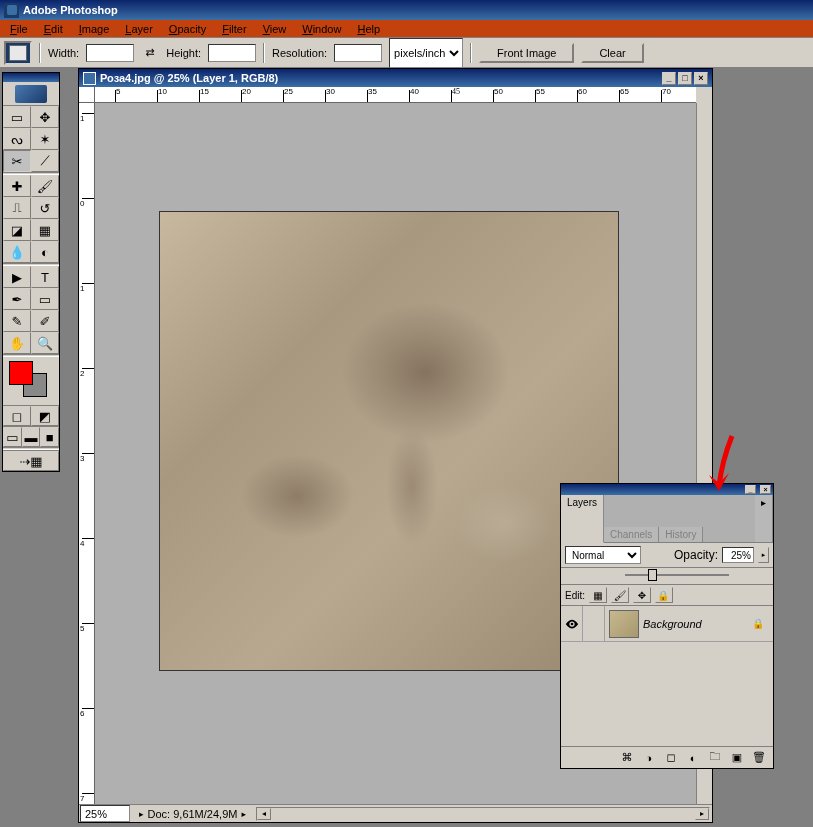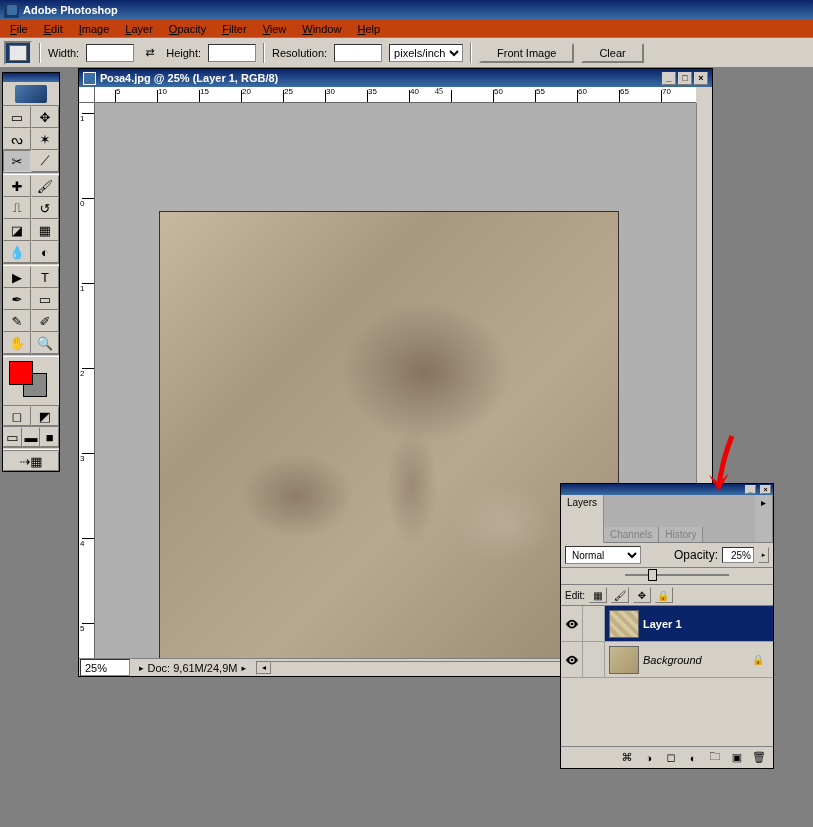--- a/index.html
+++ b/index.html
@@ -12,21 +12,21 @@
 .menubar { background: #c2410c; height: 18px; display: flex; align-items: center; padding: 0 2px; border-bottom: 1px solid #808080; }
 .menubar span { padding: 1px 8px; cursor: default; }
 .menubar span:first-letter { text-decoration: underline; }
 
 .optionsbar { background: #d4d0c8; height: 30px; display: flex; align-items: center; padding: 2px 4px; border-bottom: 1px solid #808080; gap: 7px; }
 .tool-swatch { width: 28px; height: 24px; background: #1a3a6a; border: 2px inset #d4d0c8; display: flex; align-items: center; justify-content: center; position: relative; }
 .tool-swatch::after { content: ""; width: 16px; height: 14px; background: #e8e8e8; border: 1px solid #666; }
 .opt-sep { width: 2px; height: 20px; border-left: 1px solid #808080; border-right: 1px solid #fff; }
 .opt-label { font-size: 11px; }
 .opt-input { width: 48px; height: 18px; background: #fff; border: 1px inset #888; font-size: 11px; padding: 0 2px; }
-.opt-select { height: 18px; background: #fff; border: 1px inset #888; font-size: 11px; }
+.opt-select { height: 30px; background: #fff; border: 1px inset #888; font-size: 11px; }
 .swap-icon { width: 18px; height: 18px; display: flex; align-items: center; justify-content: center; cursor: pointer; }
 .opt-button { height: 20px; padding: 0 16px; background: #d4d0c8; border: 2px outset #d4d0c8; font-size: 11px; cursor: pointer; }
 
 .workspace { position: relative; background: #808080; height: 759px; }
 
 .toolbox { position: absolute; top: 4px; left: 2px; width: 58px; background: #d4d0c8; border: 1px solid #000; }
 .toolbox-title { height: 9px; background: linear-gradient(#0a246a, #3b6ea5); }
 .toolbox-logo { height: 24px; display: flex; align-items: center; justify-content: center; border-bottom: 1px solid #808080; }
 .toolbox-logo::before { content: ""; width: 32px; height: 18px; background: linear-gradient(135deg,#4a7ab0,#1a3a6a); border-radius: 2px; }
 .tool-grid { display: grid; grid-template-columns: 1fr 1fr; }
@@ -190,21 +190,21 @@
       <div class="tool-cell">▭</div>
       <div class="tool-cell">▬</div>
       <div class="tool-cell" style="grid-column:auto">■</div>
     </div>
     <div class="tool-sep"></div>
     <div class="jump-row">
       <div class="tool-cell" style="width:56px">⇢▦</div>
     </div>
   </div>
 
-  <div class="doc-window" style="height:609px;">
+  <div class="doc-window" style="height:755px;">
     <div class="doc-title">
       <span class="doc-icon"></span>
       <span>Роза4.jpg @ 25% (Layer 1, RGB/8)</span>
       <span class="spacer"></span>
       <span class="win-btn">_</span>
       <span class="win-btn">□</span>
       <span class="win-btn">×</span>
     </div>
     <div class="ruler-corner"></div>
     <div class="ruler-h" id="ruler-h">
@@ -218,21 +218,21 @@
         <div class="num" style="left: 147px;">20</div>
         <div class="tick major" style="left: 188px;"></div>
         <div class="num" style="left: 189px;">25</div>
         <div class="tick major" style="left: 230px;"></div>
         <div class="num" style="left: 231px;">30</div>
         <div class="tick major" style="left: 272px;"></div>
         <div class="num" style="left: 273px;">35</div>
         <div class="tick major" style="left: 314px;"></div>
         <div class="num" style="left: 315px;">40</div>
         <div class="tick major" style="left: 356px;"></div>
-        <div class="num" style="left: 340px; font-family: Liberation Serif, serif;">45</div>
+        <div class="num" style="left: 357px; font-family: Liberation Serif, serif;">45</div>
         <div class="tick major" style="left: 398px;"></div>
         <div class="num" style="left: 399px;">50</div>
         <div class="tick major" style="left: 440px;"></div>
         <div class="num" style="left: 441px;">55</div>
         <div class="tick major" style="left: 482px;"></div>
         <div class="num" style="left: 483px;">60</div>
         <div class="tick major" style="left: 524px;"></div>
         <div class="num" style="left: 525px;">65</div>
         <div class="tick major" style="left: 566px;"></div>
         <div class="num" style="left: 567px;">70</div>
@@ -302,31 +302,20 @@
       </div>
     </div>
     <div class="lock-row">
       <span>Edit:</span>
       <div class="lock-btn">▦</div>
       <div class="lock-btn">🖌</div>
       <div class="lock-btn">✥</div>
       <div class="lock-btn">🔒</div>
     </div>
     <div class="layer-list">
-      <div class="layer-row selected">
-        <div class="eye-col">
-          <svg class="icon" viewBox="0 0 16 16">
-              <path fill="#000" d="M8 3C4 3 1 8 1 8s3 5 7 5 7-5 7-5-3-5-7-5zm0 8a3 3 0 110-6 3 3 0 010 6z"></path>
-              <circle cx="8" cy="8" r="1.5" fill="#000"></circle>
-            </svg>
-        </div>
-        <div class="link-col"></div>
-        <div class="layer-thumb pattern"></div>
-        <div class="layer-name" style="font-weight:bold">Layer 1</div>
-      </div>
       <div class="layer-row">
         <div class="eye-col">
           <svg class="icon" viewBox="0 0 16 16">
               <path fill="#000" d="M8 3C4 3 1 8 1 8s3 5 7 5 7-5 7-5-3-5-7-5zm0 8a3 3 0 110-6 3 3 0 010 6z"></path>
               <circle cx="8" cy="8" r="1.5" fill="#000"></circle>
             </svg>
         </div>
         <div class="link-col"></div>
         <div class="layer-thumb"></div>
         <div class="layer-name" style="font-style:italic">Background</div>

